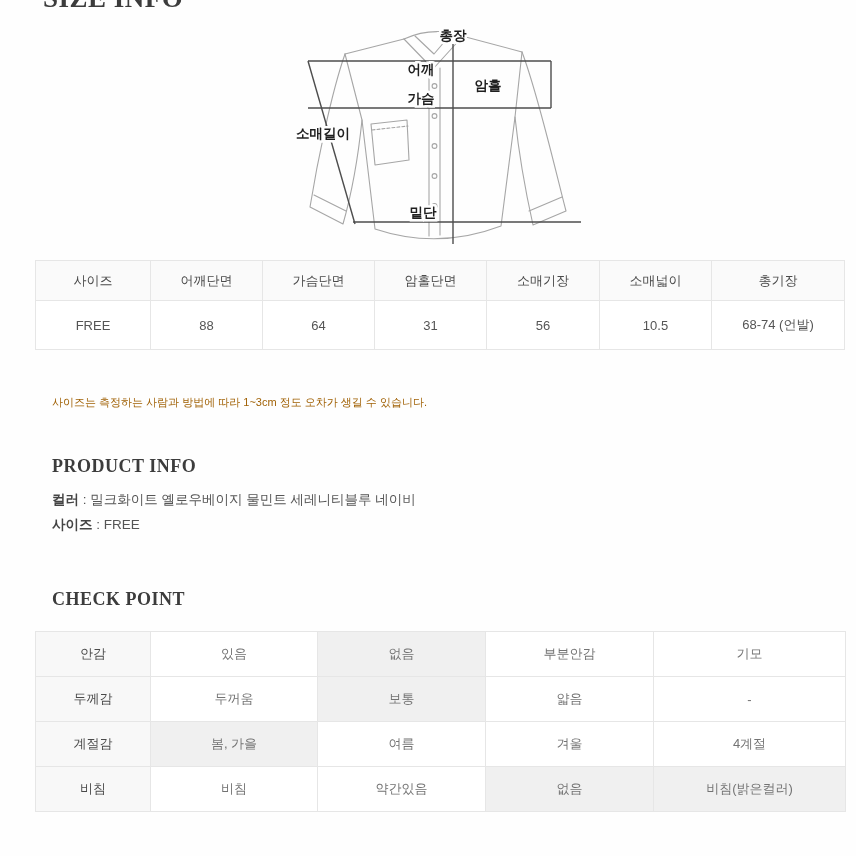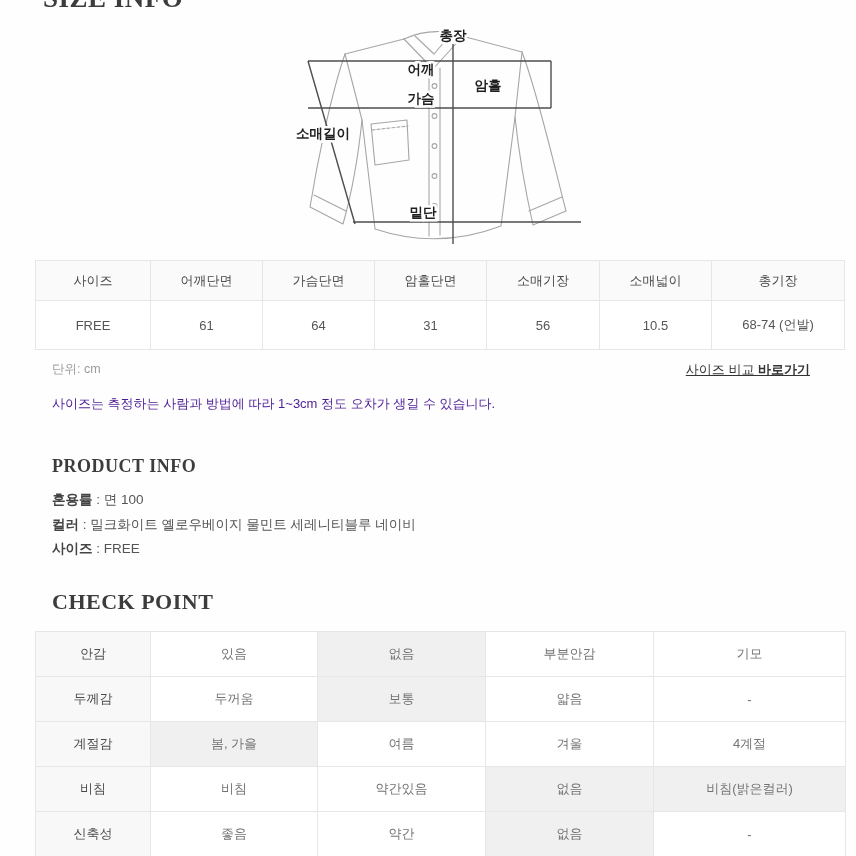--- a/index.html
+++ b/index.html
@@ -3,41 +3,41 @@
 <meta charset="utf-8">
 <style>
   * { margin:0; padding:0; box-sizing:border-box; }
   html,body { width:856px; height:856px; background:#fff; }
   body { font-family:"Liberation Sans","DejaVu Sans",sans-serif; color:#555; }
   .page { position:relative; width:856px; height:856px; overflow:hidden; background:#fefefe;padding-left:44px; }
 
   .sec-title { color:#3c3c3c; font-weight:700; letter-spacing:.5px;font-family:Liberation Serif, serif; }
   .title-size { position:absolute; left:43px; top:-17px; font-size:27px; }
   .title-product { position:absolute; left:52px; top:456px; font-size:18px; }
-  .title-check { position:absolute; left:52px; top:589px; font-size:22px; }
+  .title-check { position:absolute; left:52px; top:589px; font-size:18px; }
 
   .diagram { position:absolute; left:283px; top:24px; width:312px; height:238px; }
   .diagram svg { width:100%; height:100%; }
   .shirt { fill:none; stroke:#a6a6a6; stroke-width:1.1; stroke-linejoin:round; stroke-linecap:round; }
   .mline { fill:none; stroke:#4d4d4d; stroke-width:1.4; }
   .dlabel { font-size:13.5px; font-weight:700; fill:#1f1f1f; paint-order:stroke; stroke:#fefefe; stroke-width:5px; text-anchor:middle; }
 
   table { border-collapse:collapse; table-layout:fixed; }
   td,th { border:1px solid #e6e6e6; text-align:center; vertical-align:middle; font-weight:400; }
 
   .size-table { position:absolute; left:35px; top:260px; width:810px; font-size:13px; }
   .size-table thead td { height:40px; background:#fafafa; color:#4a4a4a; }
   .size-table tbody td { height:49px; background:#fff; color:#555; }
 
   .meta-row { position:absolute; left:52px; top:361px; width:758px; display:flex; justify-content:space-between; align-items:flex-start; }
   .unit { font-size:12.5px; color:#9a9a9a; }
   .compare-link { font-size:13px; color:#333; text-decoration:underline; cursor:pointer; }
   .compare-link b { font-weight:700; }
 
-  .notice { position:absolute; left:52px; top:395px; font-size:13px; color:#4c1d95;text-align:right; }
+  .notice { position:absolute; left:52px; top:395px; font-size:11px; color:#a16207;text-align:right; }
 
   .product-rows { position:absolute; left:52px; top:488px; font-size:13.5px; line-height:24.5px; color:#555; }
   .product-rows b { color:#444; font-weight:700; }
 
   .check-table { position:absolute; left:35px; top:631px; width:810px; font-size:13px; }
   .check-table th { background:#f8f8f8; color:#4a4a4a; height:45px; }
   .check-table td { background:#fff; color:#737373; height:45px; }
   .check-table td.selected { background:#f0f0f0; }
 </style>
 </head>
@@ -113,40 +113,35 @@
         <td>가슴단면</td>
         <td>암홀단면</td>
         <td>소매기장</td>
         <td>소매넓이</td>
         <td>총기장</td>
       </tr>
     </thead>
     <tbody>
       <tr>
         <td>FREE</td>
-        <td>61</td>
+        <td>88</td>
         <td>64</td>
         <td>31</td>
         <td>56</td>
         <td>10.5</td>
         <td>68-74 (언발)</td>
       </tr>
     </tbody>
   </table>
 
-  <div class="meta-row">
-    <span class="unit">단위: cm</span>
-    <a class="compare-link"><span>사이즈 비교 </span><b>바로가기</b></a>
-  </div>
 
   <p class="notice">사이즈는 측정하는 사람과 방법에 따라 1~3cm 정도 오차가 생길 수 있습니다.</p>
 
   <h3 class="sec-title title-product">PRODUCT INFO</h3>
   <div class="product-rows">
-    <div><b>혼용률</b><span> : </span><span>면 100</span></div>
     <div><b>컬러</b><span> : </span><span>밀크화이트 옐로우베이지 물민트 세레니티블루 네이비</span></div>
     <div><b>사이즈</b><span> : </span><span>FREE</span></div>
   </div>
 
   <h3 class="sec-title title-check">CHECK POINT</h3>
   <table class="check-table">
     <colgroup>
       <col style="width:115px">
         <col style="width:167px">
         <col style="width:168px">
@@ -175,23 +170,16 @@
         <td>겨울</td>
         <td>4계절</td>
       </tr>
       <tr>
         <th>비침</th>
         <td>비침</td>
         <td>약간있음</td>
         <td class="selected">없음</td>
         <td class="selected">비침(밝은컬러)</td>
       </tr>
-      <tr>
-        <th>신축성</th>
-        <td>좋음</td>
-        <td>약간</td>
-        <td class="selected">없음</td>
-        <td>-</td>
-      </tr>
     </tbody>
   </table>
 
 </div>
 
 </body></html>

